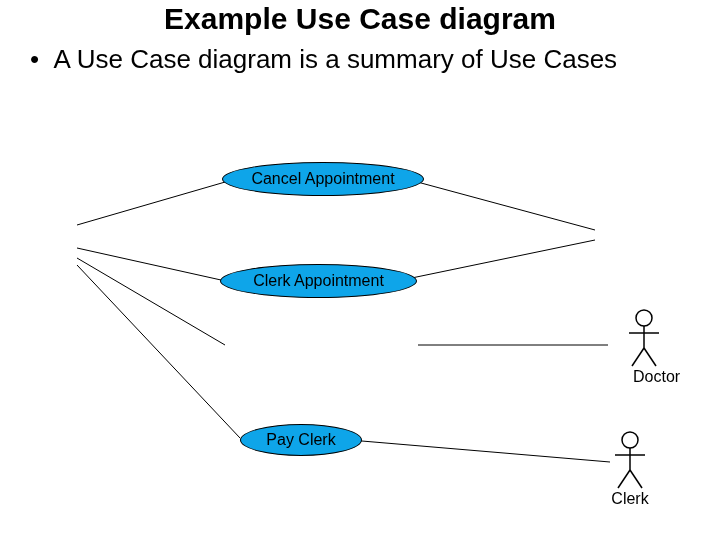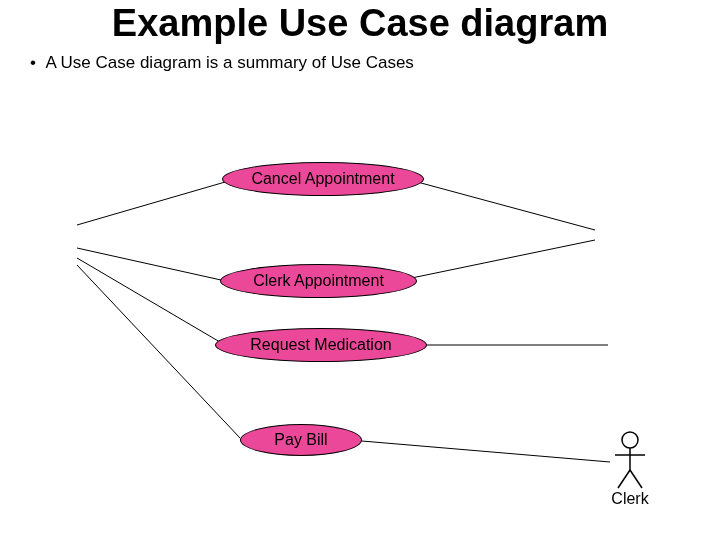--- a/index.html
+++ b/index.html
@@ -7,27 +7,27 @@
       padding: 0;
       width: 720px;
       height: 540px;
       background: white;
       font-family: Arial, Helvetica, sans-serif;
       position: relative;
       overflow: hidden;
     }
     .title {
       text-align: center;
-      font-size: 38px;
+      font-size: 30px;
       font-weight: bold;
       margin-top: 2px;
       color: black;
     }
     .bullet-line {
-      font-size: 17px;
+      font-size: 26px;
       color: black;
       margin-left: 30px;
       margin-top: 8px;
     }
     .diagram {
       position: absolute;
       top: 100px;
       left: 0;
       width: 720px;
       height: 440px;
@@ -42,21 +42,21 @@
     }
     .actor-label {
       font-size: 16px;
       color: black;
       white-space: nowrap;
     }
     .usecase {
       position: absolute;
       border: 1px solid black;
       border-radius: 50%;
-      background: #ec4899;
+      background: #0ea5e9;
       display: flex;
       align-items: center;
       justify-content: center;
       font-size: 16px;
       color: black;
       white-space: nowrap;
     }
   </style>
 </head>
 <body>
@@ -80,25 +80,34 @@
 
     <line x1="402" y1="180" x2="595" y2="140" stroke="black" stroke-width="1"></line>
 
     <line x1="418" y1="245" x2="608" y2="245" stroke="black" stroke-width="1"></line>
 
     <line x1="350" y1="340" x2="610" y2="362" stroke="black" stroke-width="1"></line>
   </svg>
 
   <div class="usecase" style="left:222px;top:62px;width:200px;height:32px">Cancel Appointment</div>
   <div class="usecase" style="left:220px;top:164px;width:195px;height:32px">Clerk Appointment</div>
-  <div class="usecase" style="left:215px;top:228px;width:210px;height:32px">Request Medication</div>
-  <div class="usecase" style="left:240px;top:324px;width:120px;height:30px">Pay Bill</div>
+  <div class="usecase" style="left:240px;top:324px;width:120px;height:30px">Pay Clerk</div>
 
 
 
+  <div class="actor" style="left:608px;top:208px">
+    <svg width="40" height="60">
+      <circle cx="20" cy="10" r="8" fill="none" stroke="black" stroke-width="1.5"></circle>
+      <line x1="20" y1="18" x2="20" y2="40" stroke="black" stroke-width="1.5"></line>
+      <line x1="5" y1="25" x2="35" y2="25" stroke="black" stroke-width="1.5"></line>
+      <line x1="20" y1="40" x2="8" y2="58" stroke="black" stroke-width="1.5"></line>
+      <line x1="20" y1="40" x2="32" y2="58" stroke="black" stroke-width="1.5"></line>
+    </svg>
+    <div class="actor-label" style="margin-left:25px">Doctor</div>
+  </div>
 
   <div class="actor" style="left:610px;top:330px">
     <svg width="40" height="60">
       <circle cx="20" cy="10" r="8" fill="none" stroke="black" stroke-width="1.5"></circle>
       <line x1="20" y1="18" x2="20" y2="40" stroke="black" stroke-width="1.5"></line>
       <line x1="5" y1="25" x2="35" y2="25" stroke="black" stroke-width="1.5"></line>
       <line x1="20" y1="40" x2="8" y2="58" stroke="black" stroke-width="1.5"></line>
       <line x1="20" y1="40" x2="32" y2="58" stroke="black" stroke-width="1.5"></line>
     </svg>
     <div class="actor-label" style="">Clerk</div>

